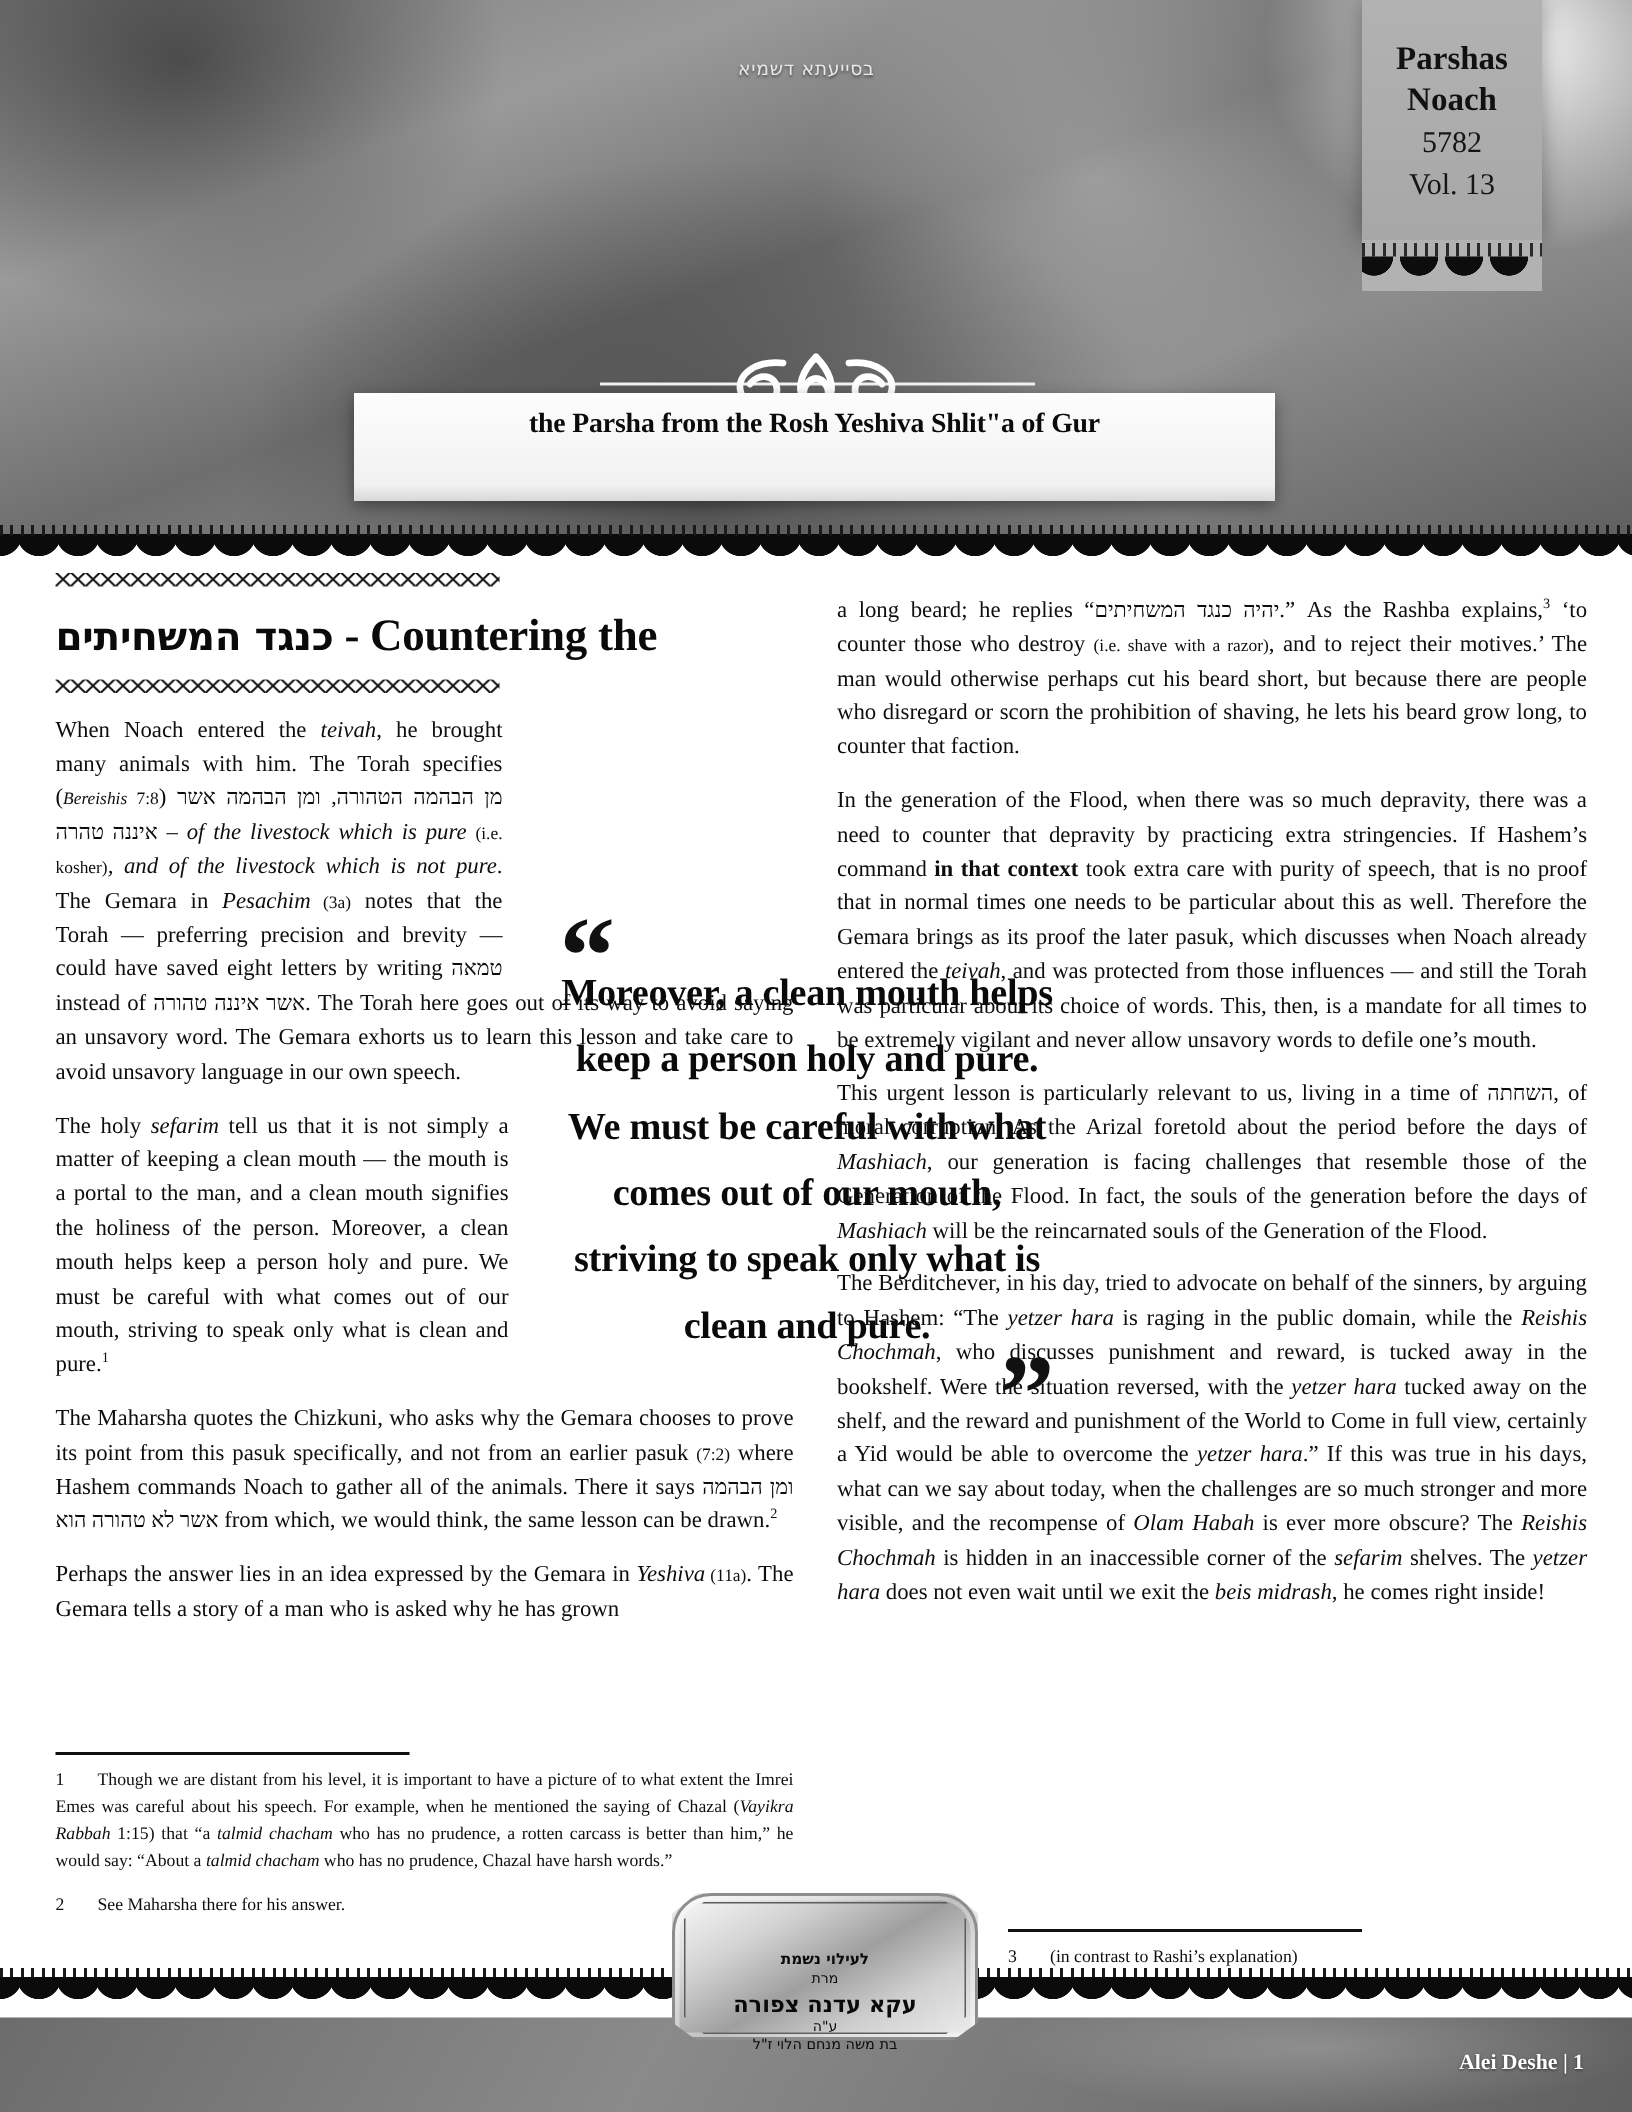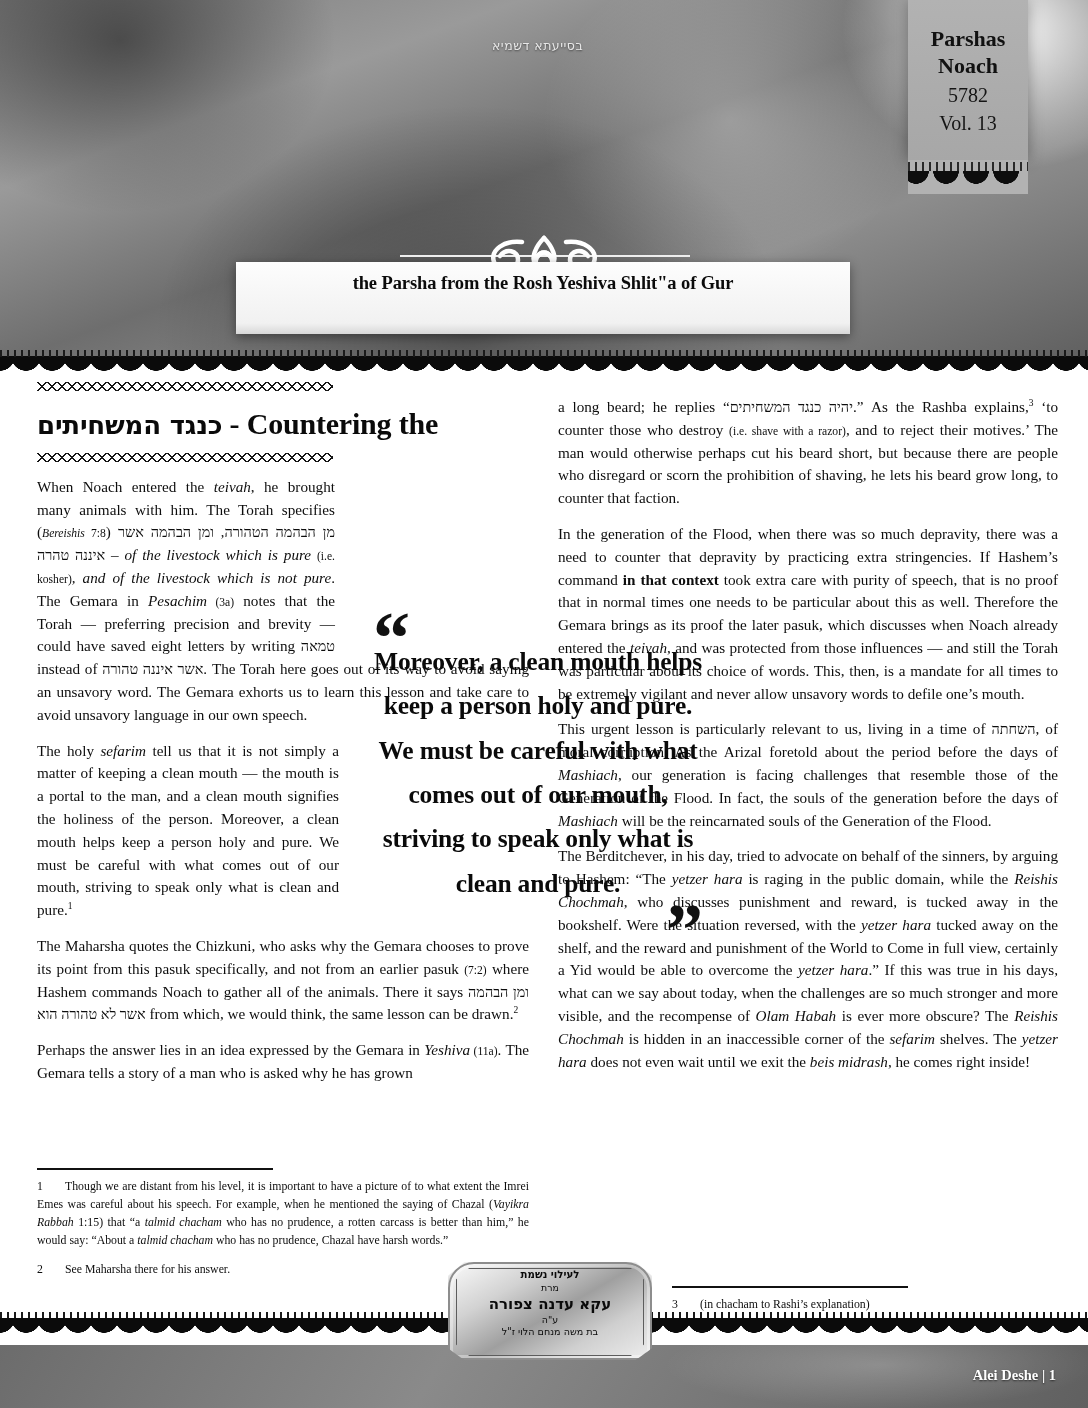--- a/index.html
+++ b/index.html
@@ -205,20 +205,21 @@
   }
   .plaque-frame {
     position:absolute; left:8px; top:6px; right:8px; bottom:4px;
     border:1.6px solid #5d5d5d;
     clip-path:polygon(7% 0,93% 0,100% 13%,100% 87%,93% 100%,7% 100%,0 87%,0 13%);
   }
   .plaque-text {
     position:absolute; inset:0; direction:rtl; text-align:center;
     font-family:"DejaVu Sans", sans-serif; color:#0a0a0a;
     padding-top:7px;
+    margin-top:32px;
   }
   .plaque-text .l1 { font-size:10.2px; font-weight:bold; line-height:1.25; }
   .plaque-text .l2 { font-size:9.4px; line-height:1.3; }
   .plaque-text .l3 { font-size:15px; font-weight:bold; line-height:1.35; }
   .plaque-text .l4 { font-size:9.4px; line-height:1.25; }
   .plaque-text .l5 { font-size:9.6px; line-height:1.3; }
 </style>
 </head>
 <body>
 
@@ -318,21 +319,21 @@
     <span class="num">1</span><span>Though we are distant from his level, it is important to have a picture of to what extent the Imrei Emes was careful about his speech. For example, when he mentioned the saying of Chazal (</span><span class="it">Vayikra Rabbah</span><span> 1:15) that “a </span><span class="it">talmid chacham</span><span> who has no prudence, a rotten carcass is better than him,” he would say: “About a </span><span class="it">talmid chacham</span><span> who has no prudence, Chazal have harsh words.”</span>
   </p>
   <p class="fn" style="margin-top:11px">
     <span class="num">2</span><span>See Maharsha there for his answer.</span>
   </p>
 </div>
 
 <div class="fn-right">
   <div class="fn-rule r2"></div>
   <p class="fn">
-    <span class="num">3</span><span>(in chacham to Rashi’s explanation)</span>
+    <span class="num">3</span><span>(in contrast to Rashi’s explanation)</span>
   </p>
 </div>
 
 <div class="plaque">
   <div class="plaque-inner"></div>
   <div class="plaque-frame"></div>
   <div class="plaque-text">
     <div class="l1">לעילוי נשמת</div>
     <div class="l2">מרת</div>
     <div class="l3">עקא עדנה צפורה</div>

